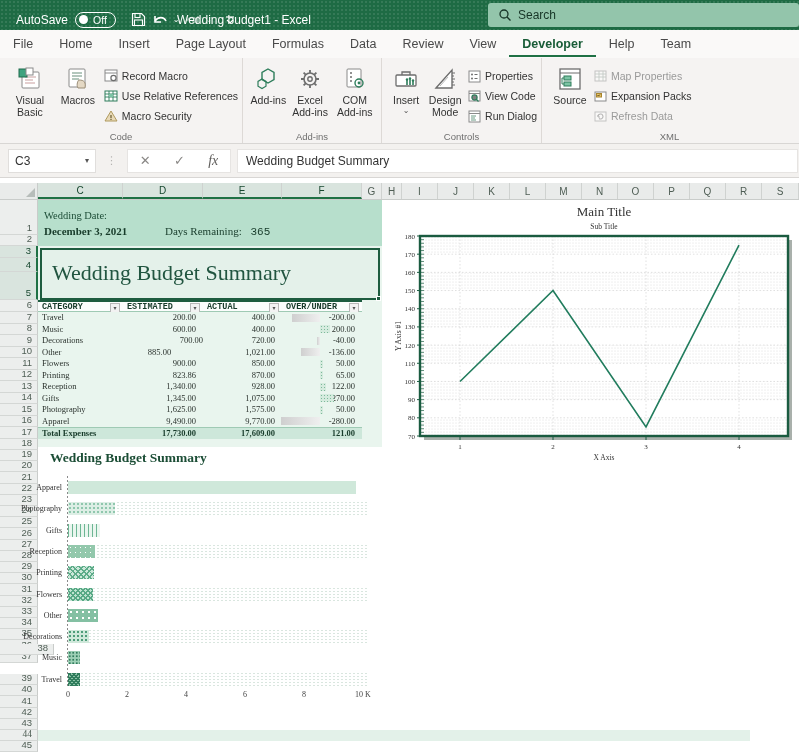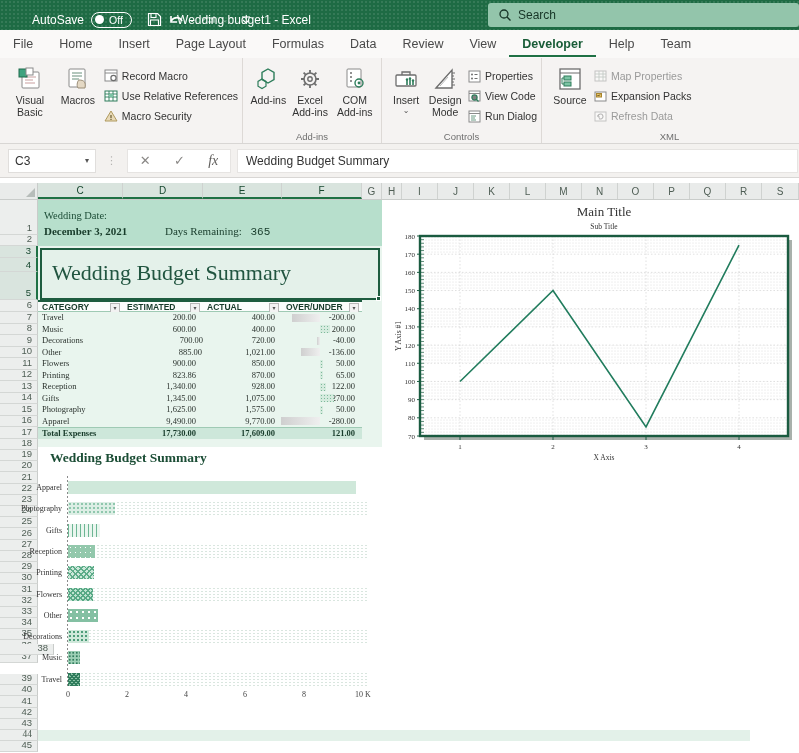--- a/index.html
+++ b/index.html
@@ -4,21 +4,21 @@
 <style>
   * { margin:0; padding:0; box-sizing:border-box; }
   html,body { width:799px; height:753px; overflow:hidden; background:#fff;
     font-family:"Liberation Sans", sans-serif; }
   .app { position:relative; width:799px; height:753px; background:#fff; }
 
   
   .titlebar { position:absolute; left:0; top:0; width:799px; height:39px;
     background-color:#1e6b44;
     background-image:radial-gradient(rgba(255,255,255,0.10) 1px, transparent 1px);
-    background-size:4px 4px; display:flex; align-items:center; color:#fff;padding-left:16px; }
+    background-size:4px 4px; display:flex; align-items:center; color:#fff; }
   .autosave { display:flex; align-items:center; gap:7px; margin-left:16px; font-size:12px; }
   .toggle { display:flex; align-items:center; gap:5px; border:1px solid #fff;
     border-radius:9px; padding:1px 8px 1px 3px; height:16px; }
   .toggle .knob { width:9px; height:9px; border-radius:50%; background:#fff; }
   .toggle .state { font-size:10.5px; color:#fff; }
   .qat { display:flex; align-items:center; gap:4px; margin-left:14px; }
   .qat svg { display:block; }
   .dim { opacity:.45; }
   .tb-title { position:absolute; left:0; right:311px; text-align:center; font-size:12px; color:#fff; }
   .searchbox { position:absolute; left:488px; top:3px; width:311px; height:24px;
@@ -88,21 +88,21 @@
   .title-cell { position:absolute; left:40px; top:248px; width:340px; height:52px; background:#e4f1ea;
     border:2px solid #1d5c3f; }
   .title-cell .handle { position:absolute; right:-3px; bottom:-3px; width:5px; height:5px;
     background:#1d5c3f; border:1px solid #fff; }
   .sheet-title { position:absolute; left:10px; top:10px; font-family:"Liberation Serif",serif;
     font-size:22px; color:#215540; }
 
   
   .thead-row { position:absolute; left:38px; top:300px; width:324px; height:12px; background:#fbfdfc;
     border-top:2px solid #1d5c3f; border-bottom:1px solid #9fcab4; }
-  .th { position:absolute; top:0; font-family:Liberation Sans, sans-serif; font-weight:bold;
+  .th { position:absolute; top:0; font-family:Liberation Mono, monospace; font-weight:bold;
     font-size:8.5px; color:#173b2a; line-height:10px; }
   .filterbtn { position:absolute; top:0.5px; width:10px; height:10px; background:#f2f2f2;
     border:1px solid #b8b8b8; font-size:6px; color:#555; text-align:center; line-height:9px; }
   .trow { position:absolute; left:38px; width:324px; height:11.5px; background:#e9f5ee;
     font-family:"Liberation Serif",serif; font-size:8.5px; color:#2b332e; }
   .trow.total { background:#cde7da; font-weight:bold; height:12px; border-top:1px solid #9fcab4; color:#173b2a; }
   .tcell { position:absolute; top:0; line-height:11.5px; }
   .tcell.num { text-align:right; }
   .dbar { position:absolute; top:1.5px; height:8px; }
   .dbar.neg { background:linear-gradient(90deg,#cfcfcf,#efefef); }
@@ -245,20 +245,21 @@
         </div>
         <div class="smallbtn">
           <svg width="14" height="14" viewBox="0 0 14 14">
               <path d="M7 2 L13 12 L1 12 Z" fill="#e8d9b8" stroke="#b09a5e"></path>
               <rect x="6.4" y="6" width="1.2" height="3" fill="#6b5b2e"></rect>
               <rect x="6.4" y="9.8" width="1.2" height="1.2" fill="#6b5b2e"></rect>
             </svg>
           <span>Macro Security</span>
         </div>
       </div>
+      <div class="rgroup-label">Code</div>
     </div>
 
     <div class="rgroup" style="width:139px;">
       <div class="bigbtn" style="width:40px;">
         <svg width="26" height="26" viewBox="0 0 26 26">
             <path d="M13 3l6 3.5v7L13 17l-6-3.5v-7z" fill="none" stroke="#2e7d5b" stroke-width="1.4"></path>
             <path d="M7 13l4 2.4v4.8L7 22.6 3 20.2v-4.8z" fill="none" stroke="#2e7d5b" stroke-width="1.2"></path>
           </svg>
         <span>Add-ins</span>
       </div>
@@ -503,21 +504,21 @@
       </div>
       <div class="trow" style="top: 335px;">
         <span class="tcell" style="left: 4px;">Decorations</span>
         <span class="tcell num" style="left: 92px; width: 73px;">700.00</span>
         <span class="tcell num" style="left: 165px; width: 72px;">720.00</span>
         <span class="tcell num" style="left: 244px; width: 73px;">-40.00</span>
         <span class="dbar neg" style="width: 2.8px; left: 279.2px;"></span>
       </div>
       <div class="trow" style="top: 346.5px;">
         <span class="tcell" style="left: 4px;">Other</span>
-        <span class="tcell num" style="left: 91px; width: 73px;">885.00</span>
+        <span class="tcell num" style="left: 85px; width: 73px; text-align: center;">885.00</span>
         <span class="tcell num" style="left: 165px; width: 72px;">1,021.00</span>
         <span class="tcell num" style="left: 244px; width: 73px;">-136.00</span>
         <span class="dbar neg" style="width: 19px; left: 263px;"></span>
       </div>
       <div class="trow" style="top: 358px;">
         <span class="tcell" style="left: 4px;">Flowers</span>
         <span class="tcell num" style="left: 85px; width: 73px;">900.00</span>
         <span class="tcell num" style="left: 165px; width: 72px;">850.00</span>
         <span class="tcell num" style="left: 244px; width: 73px;">50.00</span>
         <span class="dbar pos" style="width: 2.5px; left: 282px;"></span>

